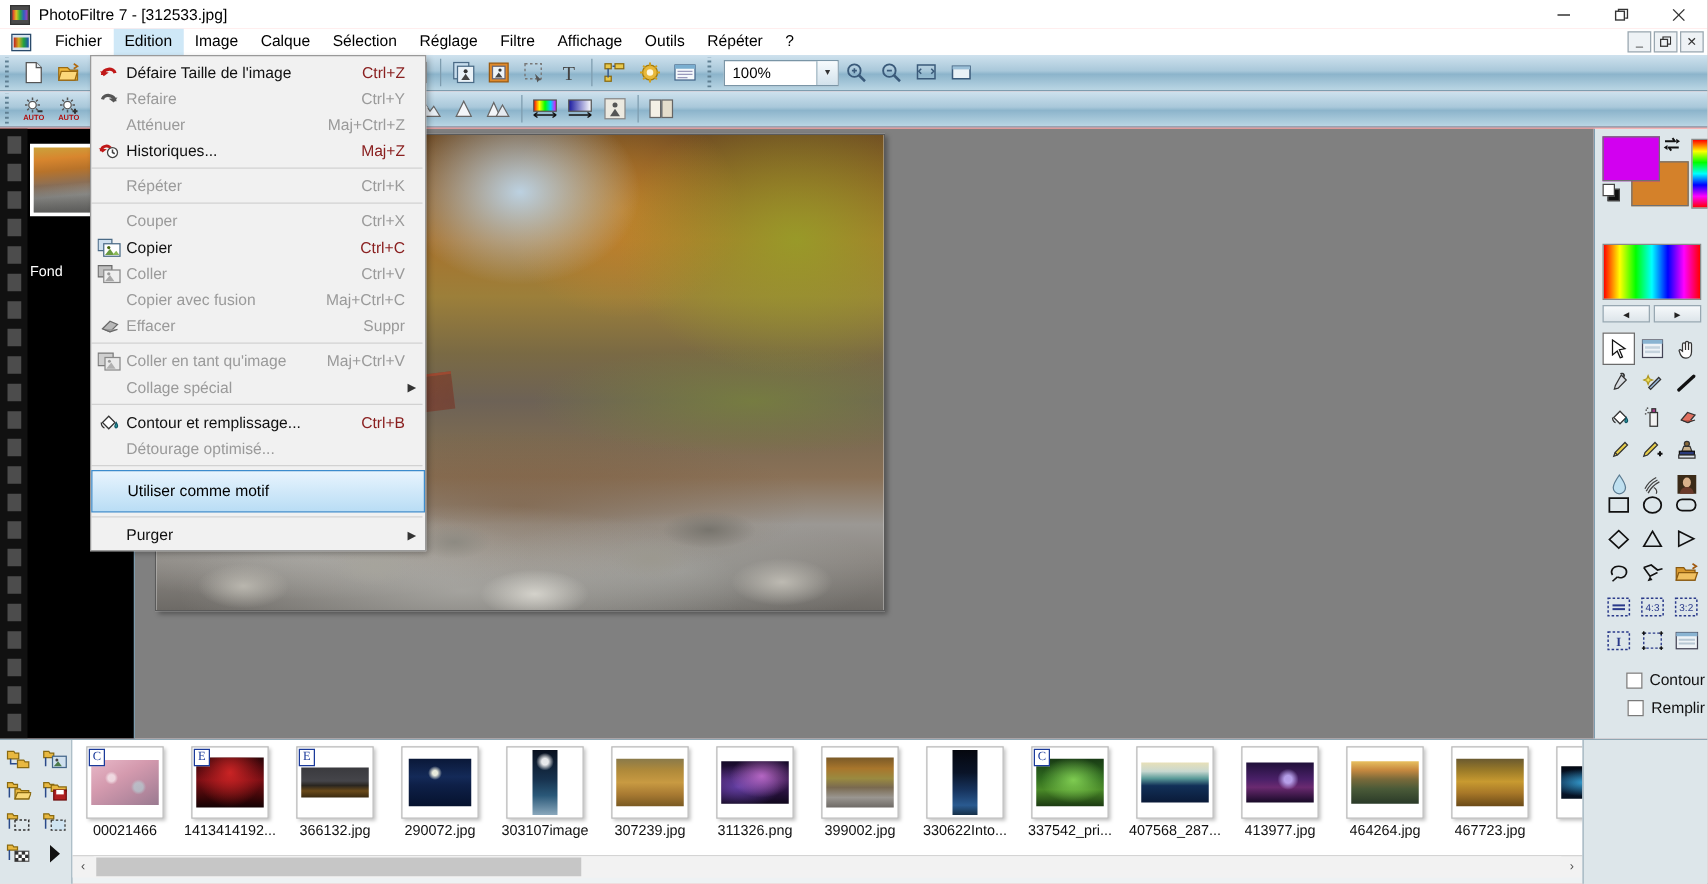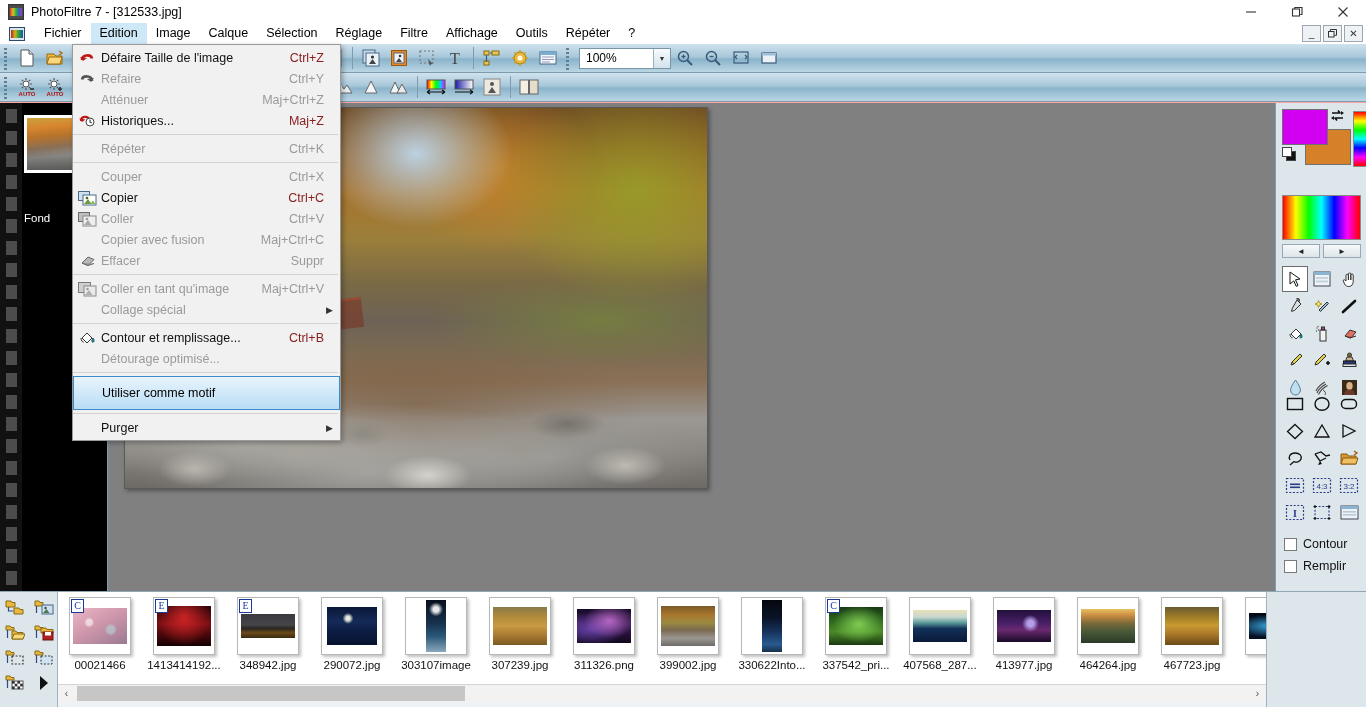--- a/index.html
+++ b/index.html
@@ -234,21 +234,21 @@
     position: relative;
   }
   .tool.sel { background: #fff; border: 1px solid #6b6b6b; }
   .shapes-grid {
     position: absolute; left: 6px; top: 288px; width: 80px;
     display: grid; grid-template-columns: repeat(3, 26px); gap: 1px;
   }
   .shape {
     width: 26px; height: 26px; display: flex; align-items: center; justify-content: center;
   }
-  .chk-row { position: absolute; left: 8px; width: 80px; display: flex; align-items: center; gap: 6px; }
+  .chk-row { position: absolute; left: 8px; width: 80px; display: flex; align-items: center; gap: 6px; justify-content: flex-end; }
   .chk-row.c1 { top: 434px; }
   .chk-row.c2 { top: 456px; }
   .chk-box { width: 13px; height: 13px; background: #fff; border: 1px solid #7a7a7a; flex: 0 0 auto; }
   .chk-lbl { font-size: 12.5px; color: #111; }
 
   
   .browser {
     position: absolute; left: 0; top: 591px; width: 1366px; height: 116px;
     background: #eef2f4; border-top: 1px solid #8fa6b3;
   }
@@ -1077,21 +1077,21 @@
             <div class="thumb-pic" style="width: 54px; height: 40px; background: radial-gradient(at 50% 30%, rgba(220, 40, 40, 0.85) 0%, rgba(0, 0, 0, 0) 70%), linear-gradient(rgb(42, 4, 8), rgb(122, 14, 20) 45%, rgb(58, 6, 8) 80%, rgb(20, 2, 4));"></div>
             <div class="thumb-badge">E</div>
           </div>
           <div class="thumb-name">1413414192...</div>
         </div>
         <div class="thumb-cell">
           <div class="thumb-card">
             <div class="thumb-pic" style="width: 54px; height: 24px; background: linear-gradient(rgb(58, 58, 62) 0%, rgb(69, 69, 74) 45%, rgb(42, 38, 32) 60%, rgb(106, 74, 26) 78%, rgb(58, 42, 16) 100%);"></div>
             <div class="thumb-badge">E</div>
           </div>
-          <div class="thumb-name">348942.jpg</div>
+          <div class="thumb-name">366132.jpg</div>
         </div>
         <div class="thumb-cell">
           <div class="thumb-card">
             <div class="thumb-pic" style="width: 50px; height: 38px; background: radial-gradient(circle at 42% 30%, rgba(255, 255, 235, 0.9) 0px, rgba(255, 255, 235, 0.9) 5%, rgba(0, 0, 0, 0) 14%), linear-gradient(rgb(10, 24, 56), rgb(20, 42, 88) 38%, rgb(14, 32, 72) 55%, rgb(6, 18, 46) 100%);"></div>
           </div>
           <div class="thumb-name">290072.jpg</div>
         </div>
         <div class="thumb-cell">
           <div class="thumb-card">
             <div class="thumb-pic" style="width: 20px; height: 52px; background: radial-gradient(circle at 50% 18%, rgba(255, 255, 255, 0.9) 0px, rgba(255, 255, 255, 0.9) 6%, rgba(0, 0, 0, 0) 16%), linear-gradient(rgb(8, 16, 30), rgb(23, 50, 78) 45%, rgb(42, 88, 120) 70%, rgb(138, 168, 188) 100%);"></div>

